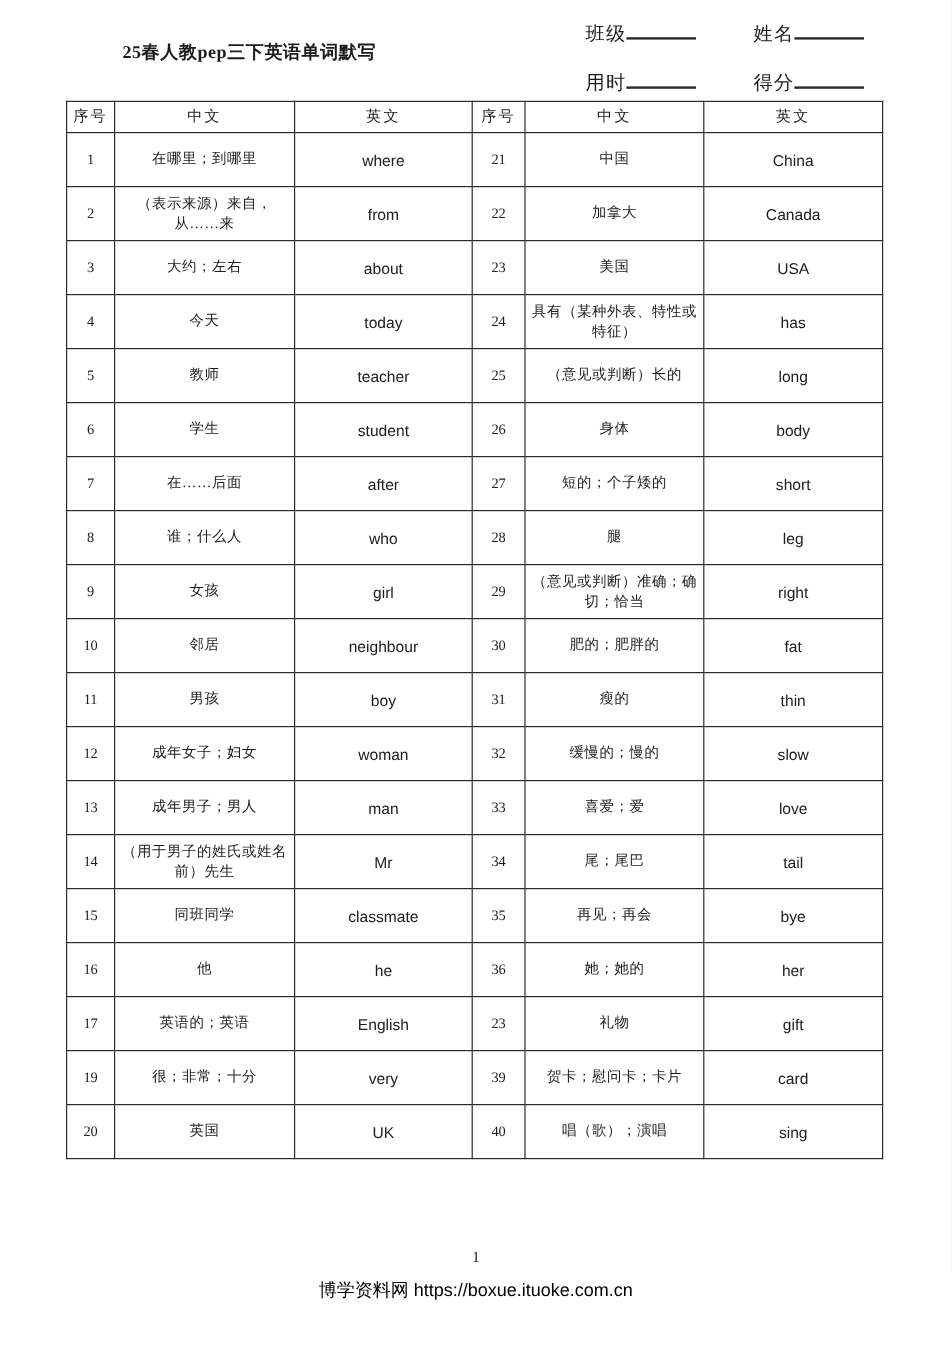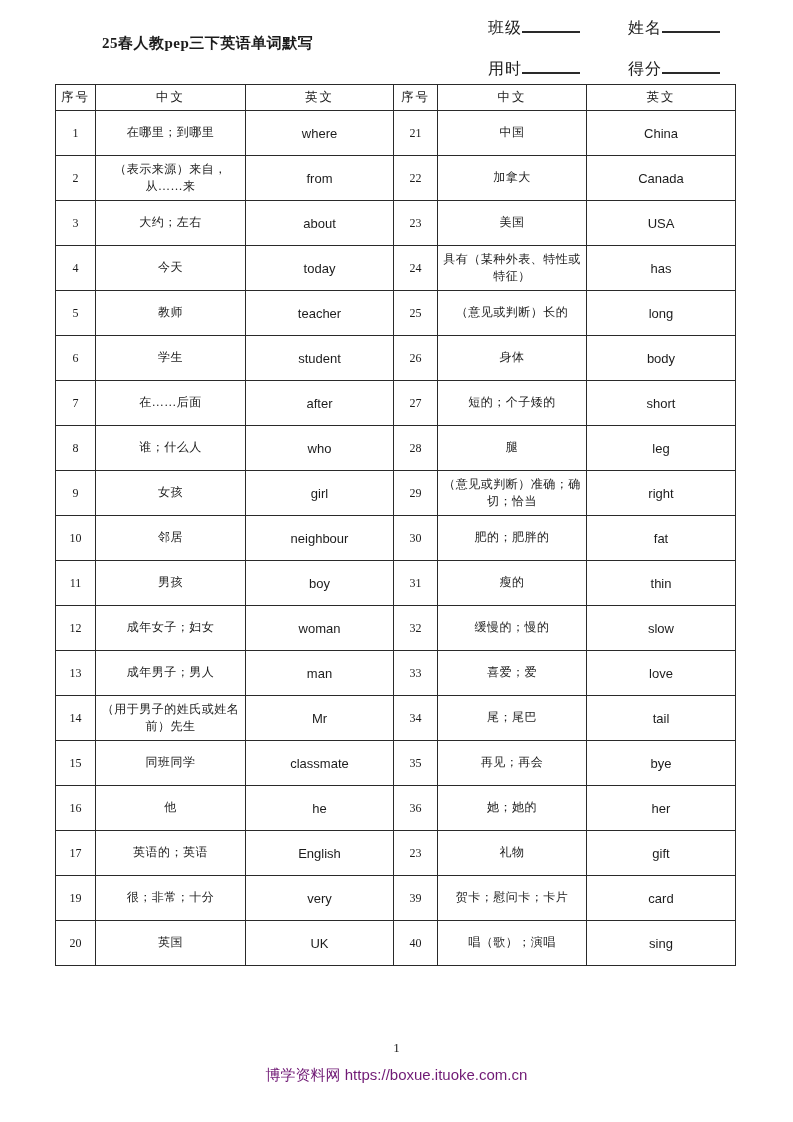--- a/index.html
+++ b/index.html
@@ -72,21 +72,21 @@
     text-align: center;
     font-size: 13px;
     font-family: "Liberation Serif", serif;
   }
   .watermark {
     position: absolute;
     left: 0; right: 0;
     top: 1066px;
     text-align: center;
     font-size: 15px;
-    color: #701a75;
+    color: #000000;
     font-family: "Liberation Sans", sans-serif;
   }
 </style>
 </head>
 <body>
 
 <div class="page">
 
   <div class="doc-title">25春人教pep三下英语单词默写</div>
 

